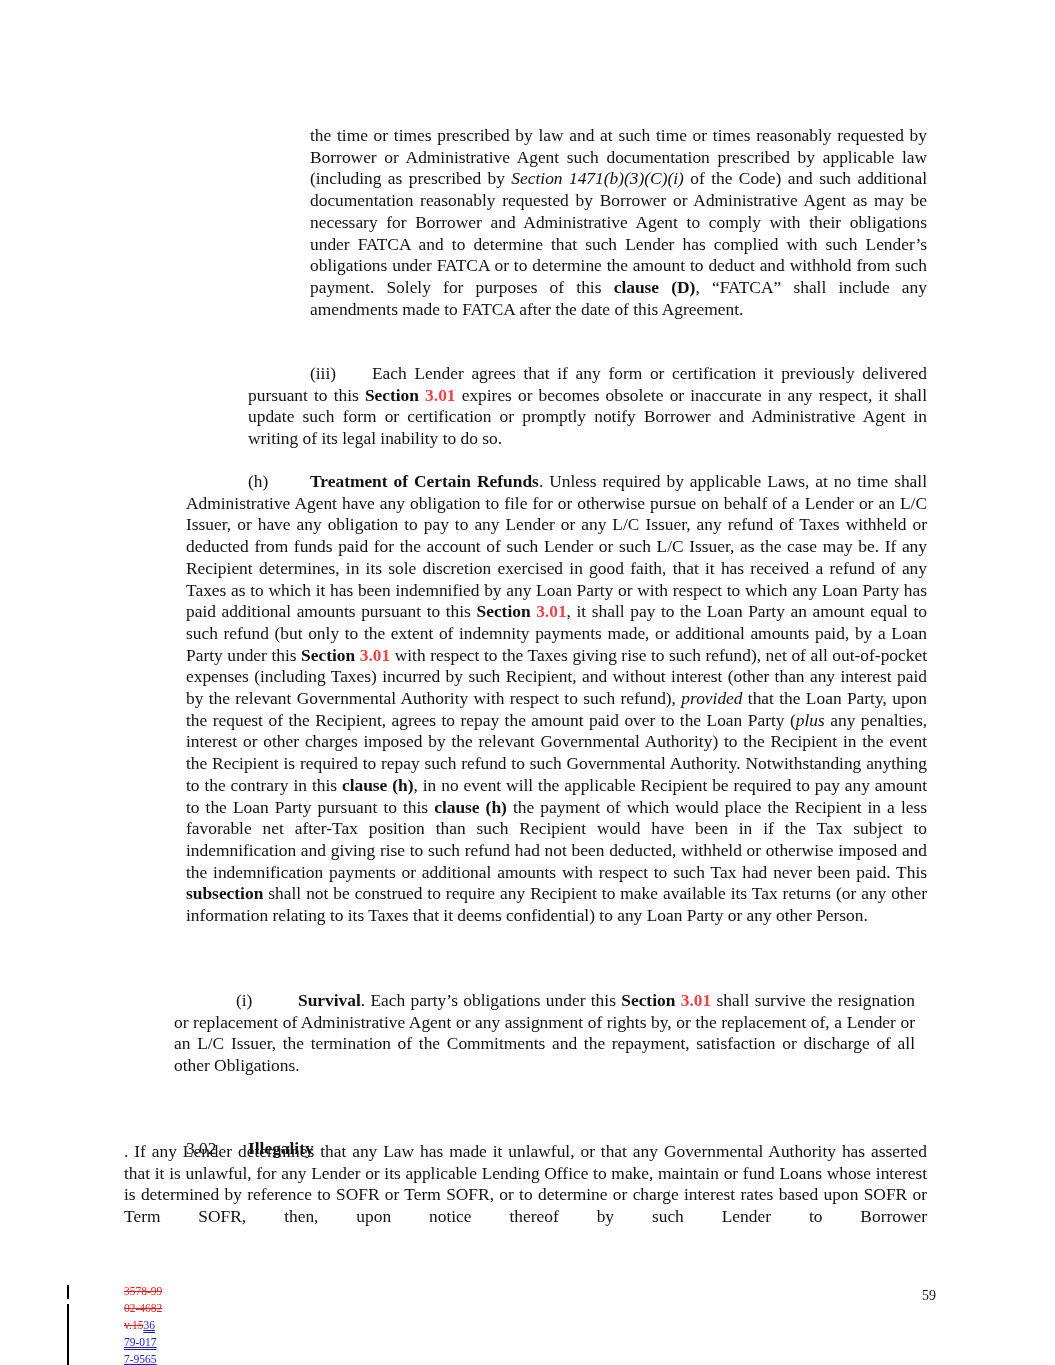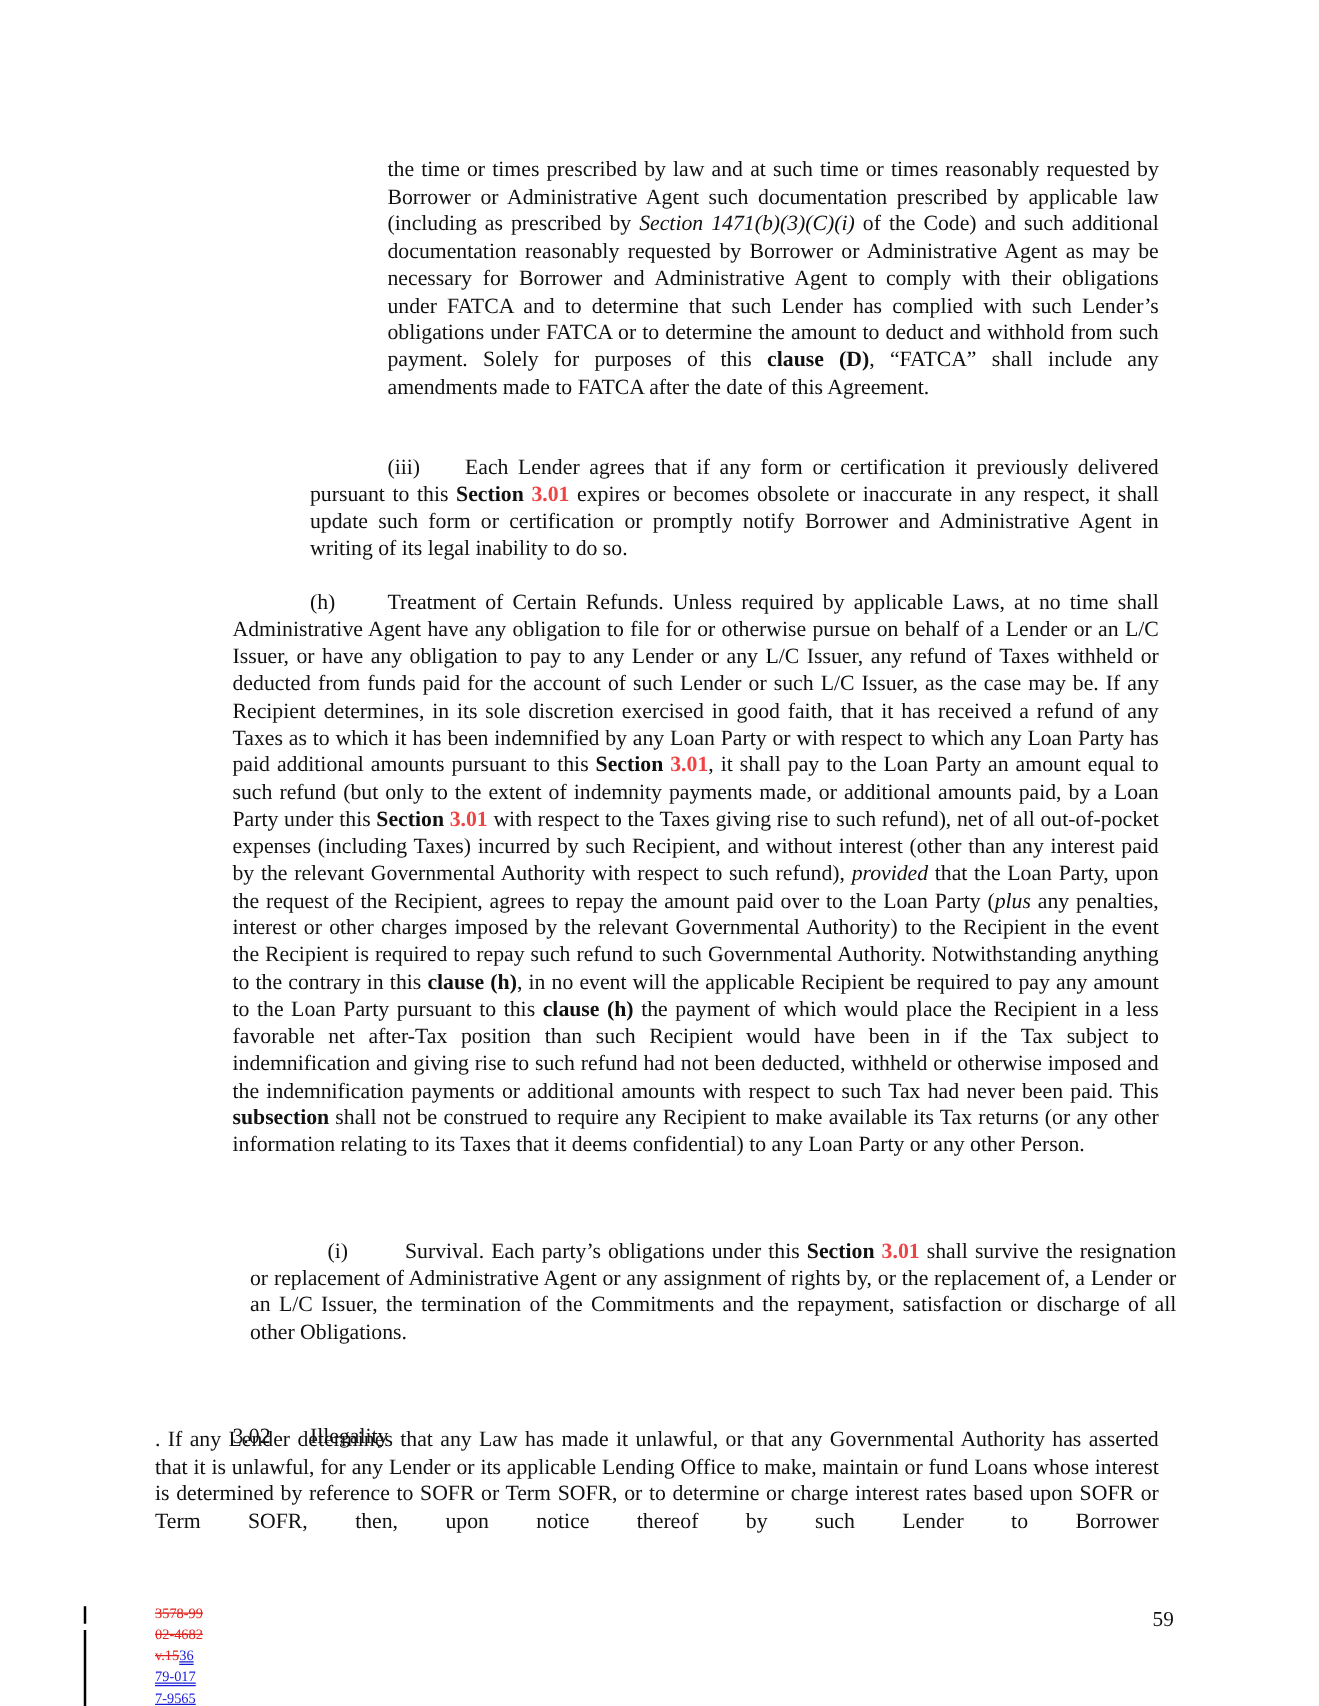--- a/index.html
+++ b/index.html
@@ -5,30 +5,30 @@
     html, body { margin: 0; padding: 0; background: #ffffff; }
     body {
       width: 1055px; height: 1365px; position: relative; overflow: hidden;
       font-family: "Liberation Serif", serif; color: #111111;
       font-size: 17.4px; line-height: 21.7px;
     }
     .para { position: absolute; text-align: justify; margin: 0; }
     .p1 { left: 310px; top: 125px; width: 617px; text-align-last: left; }
     .p2 { left: 248px; top: 363px; width: 679px; text-align-last: left; }
     .p3 { left: 186px; top: 471px; width: 741px; text-align-last: left; }
-    .p4 { left: 200px; top: 990px; width: 741px; text-align-last: left; }
+    .p4 { left: 174px; top: 990px; width: 741px; text-align-last: left; }
     .p5 { left: 186px; top: 1098px; width: 741px; margin-top: 40px; }
     .p6 { left: 124px; top: 1141px; width: 803px; text-align-last: justify; }
     .lbl { display: inline-block; width: 62px; }
     .pad-left-62 { padding-left: 62px; }
-    b { font-weight: normal; }
+    b { font-weight: bold; }
     .bi { font-weight: bold; }
     .sec-num { color: #ef4444; }
     .page-num {
-      position: absolute; left: 922px; top: 1285px; font-size: 17px;
+      position: absolute; left: 922px; top: 1285px; font-size: 14px;
     }
     .change-bar {
       position: absolute; left: 67px; width: 2px; background: #000;
     }
     .footer-id {
       position: absolute; left: 124px; top: 1283px;
       font-size: 11.5px; line-height: 17px;
     }
     .del { color: #e0201c; text-decoration: line-through; }
     .ins { color: #1a1ad6; text-decoration: underline double; }

